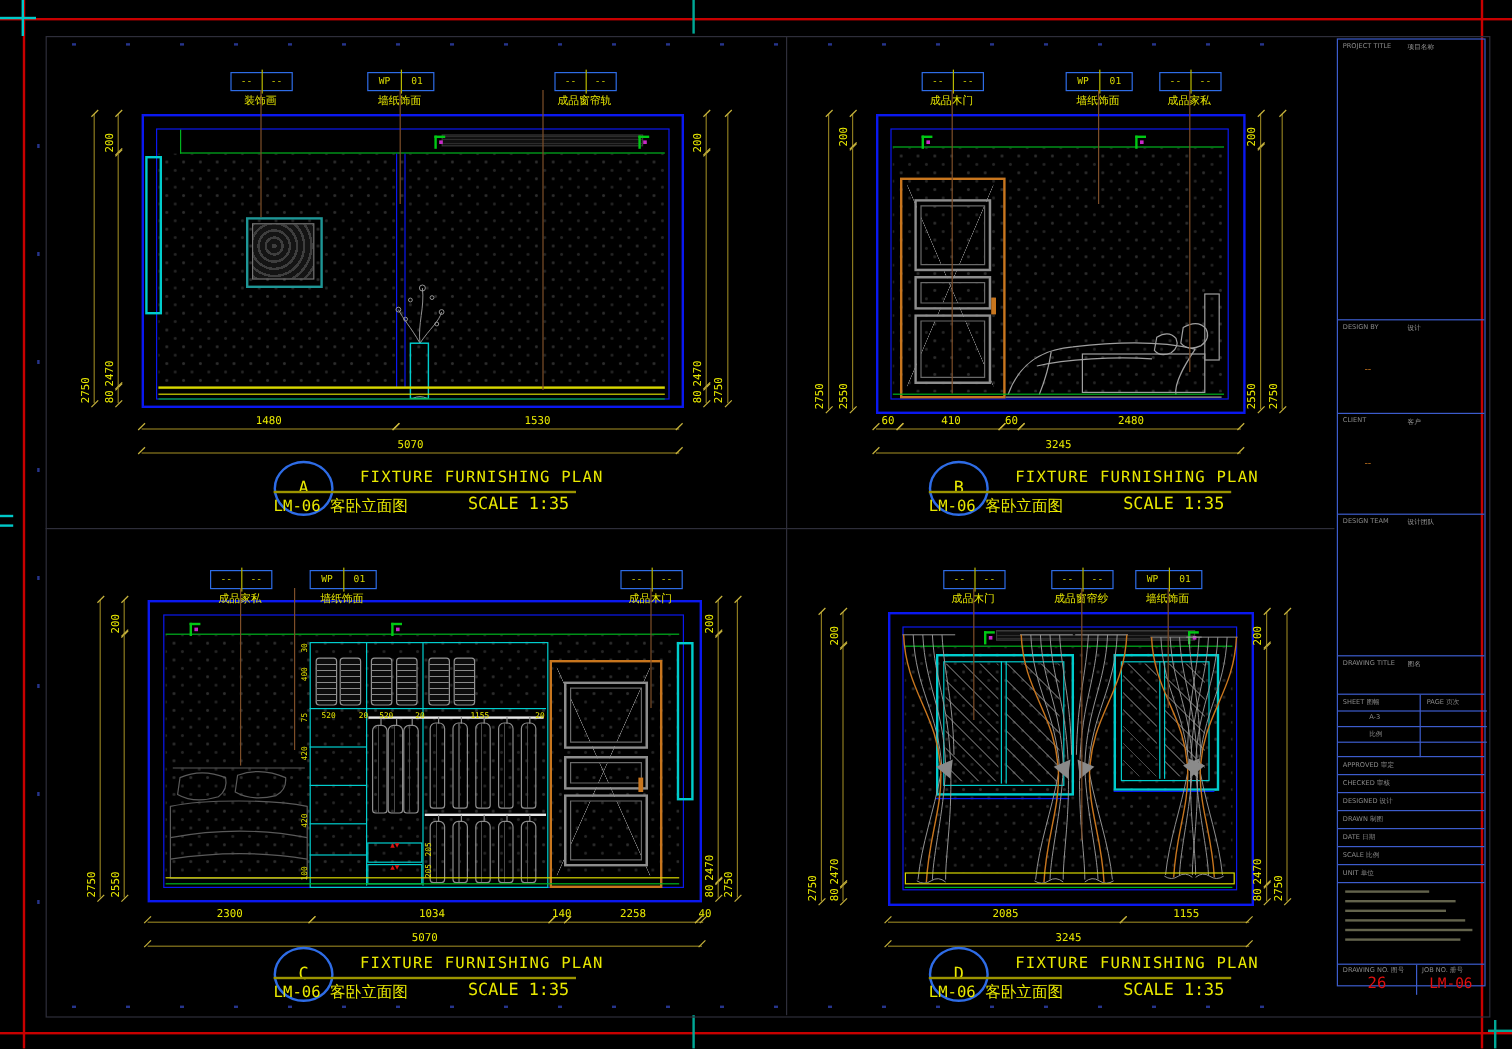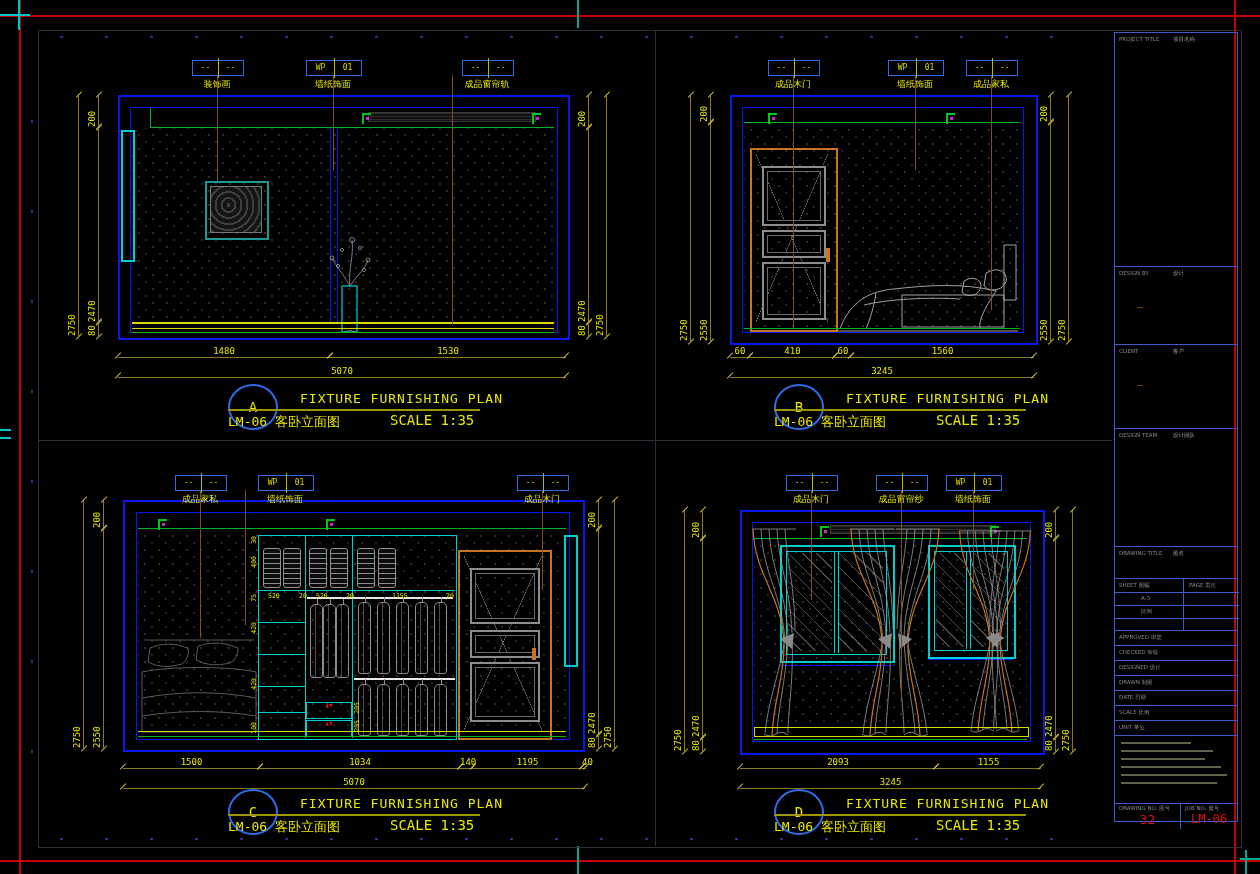--- a/index.html
+++ b/index.html
@@ -272,21 +272,21 @@
   <div class="abs dimh" style="left:730px;top:357px;width:20px">
       <span>60</span>
     </div>
   <div class="abs dimh" style="left:750px;top:357px;width:85px">
       <span>410</span>
     </div>
   <div class="abs dimh" style="left:835px;top:357px;width:16px">
       <span>60</span>
     </div>
   <div class="abs dimh" style="left:851px;top:357px;width:183px">
-      <span>1560</span>
+      <span>2480</span>
     </div>
   <div class="abs dimh" style="left:730px;top:377px;width:304px">
       <span>3245</span>
     </div>
 
   <div class="abs circ" style="left:774px;top:384px;width:46px;height:42px">
       <span>B</span>
     </div>
   <div class="abs planhead" style="left:846px;top:391px">FIXTURE FURNISHING PLAN</div>
   <div class="abs uline" style="left:774px;top:409px;width:252px"></div>
@@ -403,30 +403,30 @@
   <div class="abs dimv" style="left:598px;top:528px;height:206px">
       <span>2470</span>
     </div>
   <div class="abs dimv" style="left:598px;top:734px;height:14px">
       <span>80</span>
     </div>
   <div class="abs dimv" style="left:614px;top:500px;height:248px">
       <span>2750</span>
     </div>
   <div class="abs dimh" style="left:123px;top:768px;width:137px">
-      <span>1500</span>
+      <span>2300</span>
     </div>
   <div class="abs dimh" style="left:260px;top:768px;width:200px">
       <span>1034</span>
     </div>
   <div class="abs dimh" style="left:460px;top:768px;width:13px">
       <span>140</span>
     </div>
   <div class="abs dimh" style="left:473px;top:768px;width:109px">
-      <span>1195</span>
+      <span>2258</span>
     </div>
   <div class="abs dimh" style="left:582px;top:768px;width:4px">
       <span>40</span>
     </div>
   <div class="abs dimh" style="left:123px;top:788px;width:462px">
       <span>5070</span>
     </div>
 
   <div class="abs circ" style="left:228px;top:789px;width:46px;height:42px">
       <span>C</span>
@@ -579,21 +579,21 @@
   <div class="abs dimv" style="left:1055px;top:538px;height:199px">
       <span>2470</span>
     </div>
   <div class="abs dimv" style="left:1055px;top:737px;height:14px">
       <span>80</span>
     </div>
   <div class="abs dimv" style="left:1072px;top:510px;height:241px">
       <span>2750</span>
     </div>
   <div class="abs dimh" style="left:740px;top:768px;width:196px">
-      <span>2093</span>
+      <span>2085</span>
     </div>
   <div class="abs dimh" style="left:936px;top:768px;width:105px">
       <span>1155</span>
     </div>
   <div class="abs dimh" style="left:740px;top:788px;width:301px">
       <span>3245</span>
     </div>
 
   <div class="abs circ" style="left:774px;top:789px;width:46px;height:42px">
       <span>D</span>
@@ -661,21 +661,21 @@
       <div class="notebar" style="width:70px"></div>
       <div class="notebar" style="width:92px"></div>
       <div class="notebar" style="width:84px"></div>
       <div class="notebar" style="width:100px"></div>
       <div class="notebar" style="width:106px"></div>
       <div class="notebar" style="width:96px"></div>
     </div>
     <div style="position:relative;height:25px;display:flex">
       <div style="position:relative;width:66px;border-right:1px solid #3c5ccc;box-sizing:border-box">
         <span class="tblabel" style="top:1px">DRAWING NO. 图号</span>
-        <div class="redno" style="position:absolute;left:0;right:0;top:8px;text-align:center;font-size:13px">32</div>
+        <div class="redno" style="position:absolute;left:0;right:0;top:8px;text-align:center;font-size:13px">26</div>
       </div>
       <div style="position:relative;flex:1">
         <span class="tblabel" style="top:1px">JOB NO. 册号</span>
         <div class="redno" style="position:absolute;left:0;right:0;top:8px;text-align:center;font-size:12px">LM-06</div>
       </div>
     </div>
   </div>
 
 </div>
 

